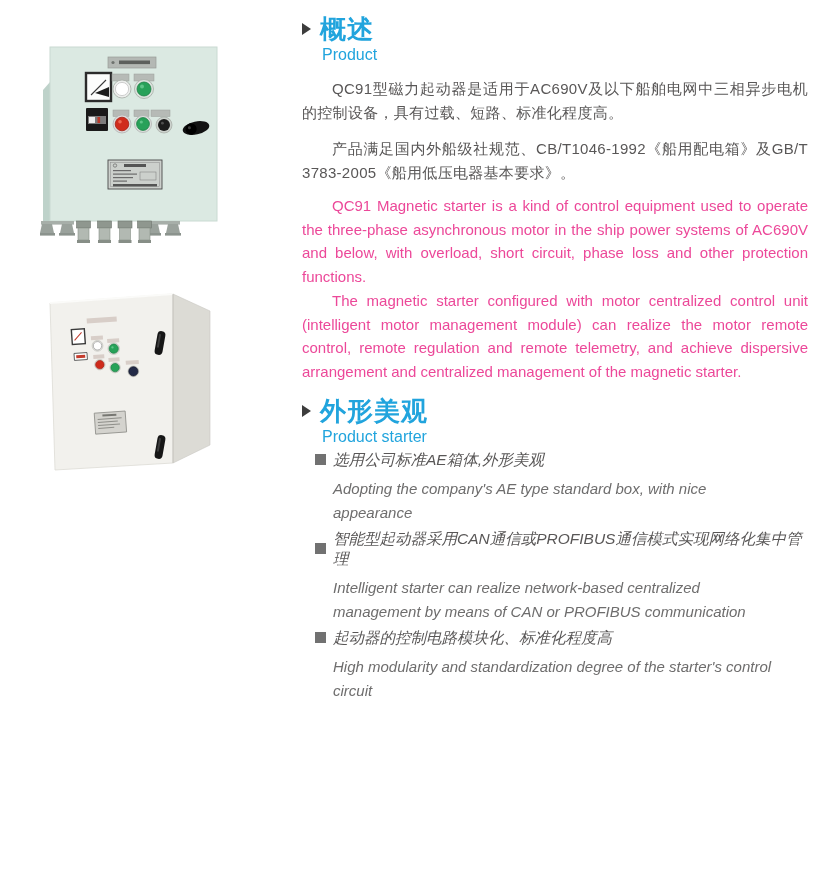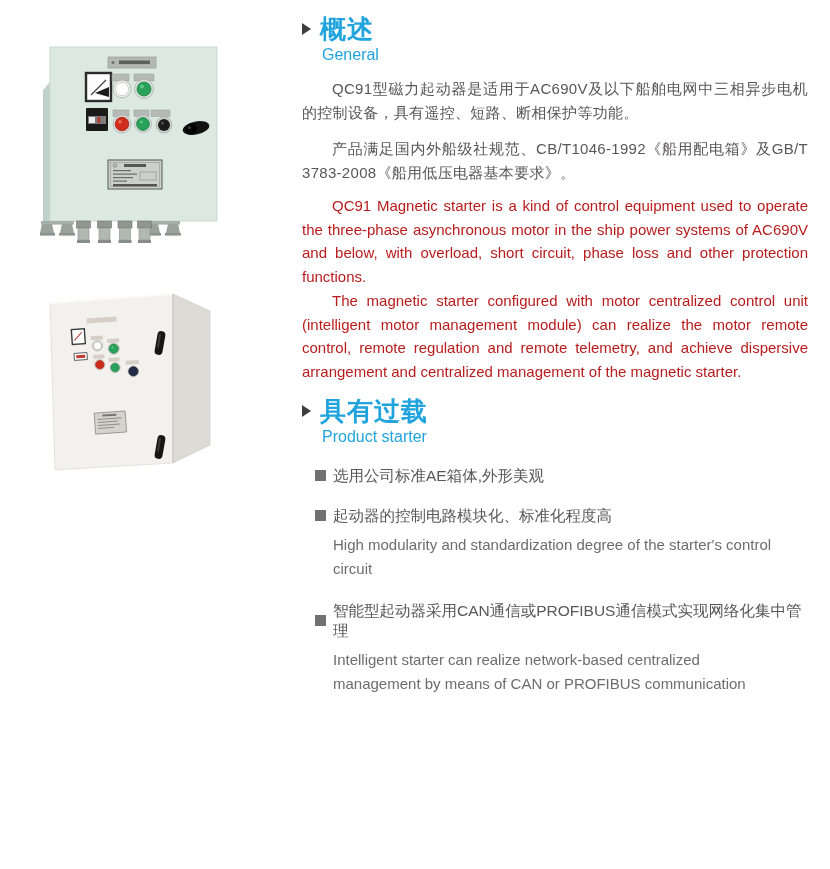--- a/index.html
+++ b/index.html
@@ -16,24 +16,24 @@
   .sec-head{display:flex;align-items:center;margin:0 0 2px 0;}
   .tri{width:0;height:0;border-left:9px solid #3d3d3d;border-top:6px solid transparent;
        border-bottom:6px solid transparent;margin-right:9px;flex:0 0 auto;}
   .sec-title{font-size:26px;font-weight:bold;color:#21a4dd;line-height:30px;letter-spacing:1px;}
   .sec-sub{font-size:16px;color:#21a4dd;margin:1px 0 0 20px;line-height:18px;}
   .zh-block{margin-top:13px;}
   p.zh{margin:0 0 12px 0;font-size:15px;line-height:24px;color:#595757;
        text-indent:2em;text-align:justify;letter-spacing:0.3px;}
   p.zh:last-child{margin-bottom:0;}
   .en-block{margin-top:9px;}
-  p.en{margin:0;font-size:15px;line-height:23.7px;color:#b91c1c;
+  p.en{margin:0;font-size:15px;line-height:23.7px;color:#ec4899;
        text-indent:2em;text-align:justify;}
   .features{margin-top:12px;}
-  .feat{margin-top:20px;}
+  .feat{margin-top:4px;font-style:italic;}
   .feat-zh{display:flex;align-items:center;margin-left:13px;font-size:15.5px;color:#595757;line-height:20px;}
   .bullet{width:11px;height:11px;background:#717171;margin-right:7px;flex:0 0 auto;}
   p.feat-en{margin:7px 0 0 31px;font-size:15px;line-height:24px;color:#6e6d6d;max-width:450px;}
 </style>
 </head>
 <body>
 
 <div class="page">
 
   <svg class="fig fig-cabinet1" viewBox="0 0 220 212">
@@ -215,58 +215,59 @@
     </g>
   </svg>
 
   <div class="content">
 
     <div>
       <div class="sec-head">
         <span class="tri"></span>
         <span class="sec-title">概述</span>
       </div>
-      <div class="sec-sub">General</div>
+      <div class="sec-sub">Product</div>
 
       <div class="zh-block">
-        <p class="zh">QC91型磁力起动器是适用于AC690V及以下船舶电网中三相异步电机的控制设备，具有遥控、短路、断相保护等功能。</p>
-        <p class="zh">产品满足国内外船级社规范、CB/T1046-1992《船用配电箱》及GB/T 3783-2008《船用低压电器基本要求》。</p>
+        <p class="zh">QC91型磁力起动器是适用于AC690V及以下船舶电网中三相异步电机的控制设备，具有过载、短路、标准化程度高。</p>
+        <p class="zh">产品满足国内外船级社规范、CB/T1046-1992《船用配电箱》及GB/T 3783-2005《船用低压电器基本要求》。</p>
       </div>
 
       <div class="en-block">
         <p class="en">QC91 Magnetic starter is a kind of control equipment used to operate the three-phase asynchronous motor in the ship power systems of AC690V and below, with overload, short circuit, phase loss and other protection functions.</p>
         <p class="en">The magnetic starter configured with motor centralized control unit (intelligent motor management module) can realize the motor remote control, remote regulation and remote telemetry, and achieve dispersive arrangement and centralized management of the magnetic starter.</p>
       </div>
     </div>
 
     <div class="features">
       <div class="sec-head">
         <span class="tri"></span>
-        <span class="sec-title">具有过载</span>
+        <span class="sec-title">外形美观</span>
       </div>
       <div class="sec-sub">Product starter</div>
 
       <div class="feat">
         <div class="feat-zh">
           <span class="bullet"></span>
           <span>选用公司标准AE箱体,外形美观</span>
         </div>
+        <p class="feat-en">Adopting the company's AE type standard box, with nice appearance</p>
+      </div>
+
+      <div class="feat">
+        <div class="feat-zh">
+          <span class="bullet"></span>
+          <span>智能型起动器采用CAN通信或PROFIBUS通信模式实现网络化集中管理</span>
+        </div>
+        <p class="feat-en">Intelligent starter can realize network-based centralized management by means of CAN or PROFIBUS communication</p>
       </div>
 
       <div class="feat">
         <div class="feat-zh">
           <span class="bullet"></span>
           <span>起动器的控制电路模块化、标准化程度高</span>
         </div>
         <p class="feat-en">High modularity and standardization degree of the starter's control circuit</p>
       </div>
-
-      <div class="feat">
-        <div class="feat-zh">
-          <span class="bullet"></span>
-          <span>智能型起动器采用CAN通信或PROFIBUS通信模式实现网络化集中管理</span>
-        </div>
-        <p class="feat-en">Intelligent starter can realize network-based centralized management by means of CAN or PROFIBUS communication</p>
-      </div>
     </div>
 
   </div>
 </div>
 
 </body></html>

